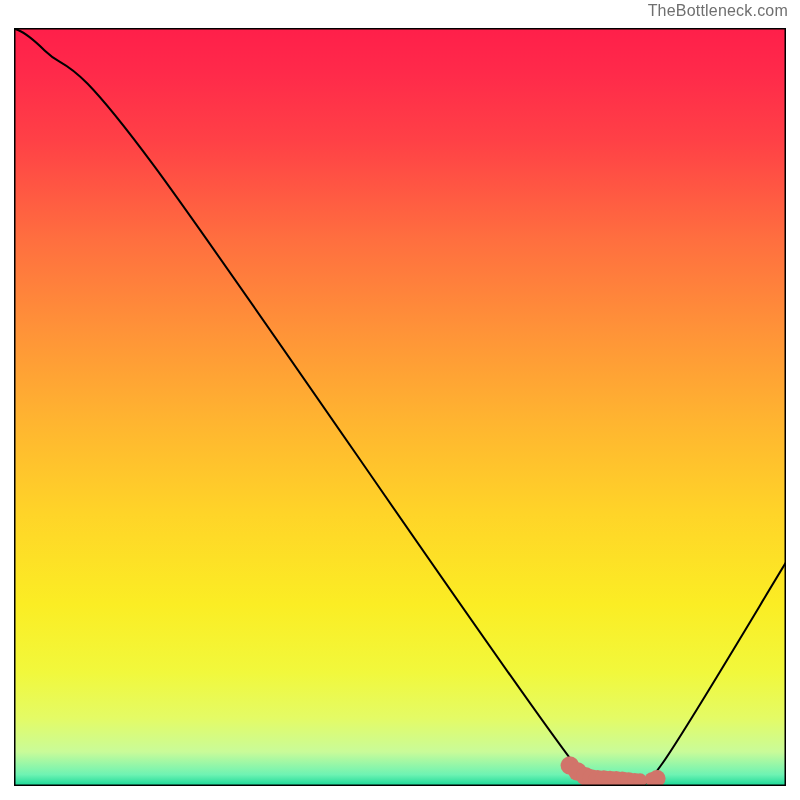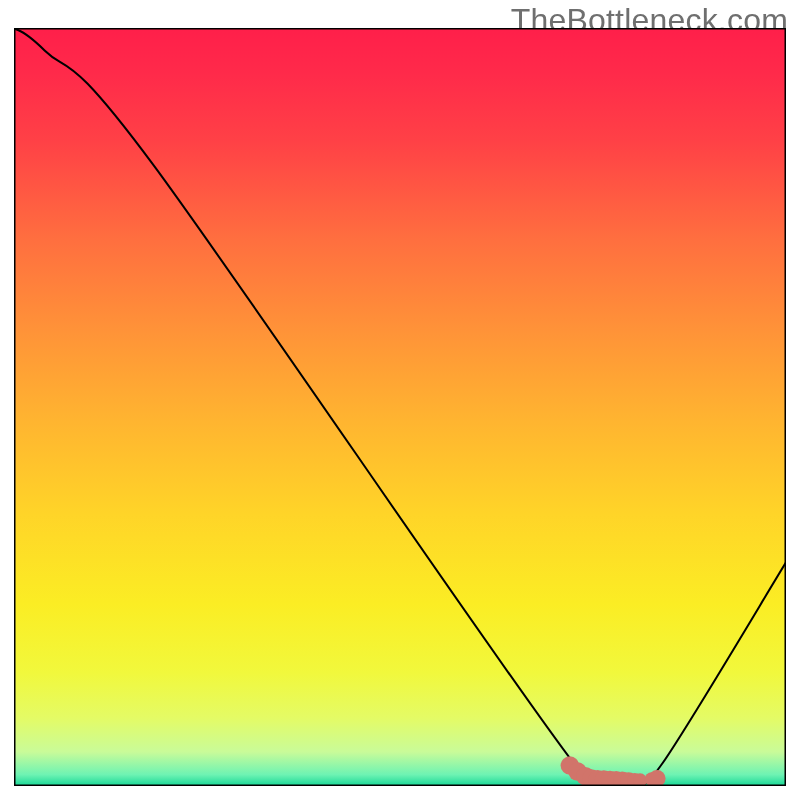--- a/index.html
+++ b/index.html
@@ -14,21 +14,21 @@
   #container {
     position: relative;
     width: 800px;
     height: 800px;
   }
   #watermark {
     position: absolute;
     top: 2px;
     right: 12px;
     color: #6f6f6f;
-    font-size: 32px;
+    font-size: 16px;
     font-weight: 400;
     letter-spacing: 0.2px;
   }
   #plot {
     position: absolute;
     left: 14px;
     top: 28px;
     width: 772px;
     height: 758px;
   }

